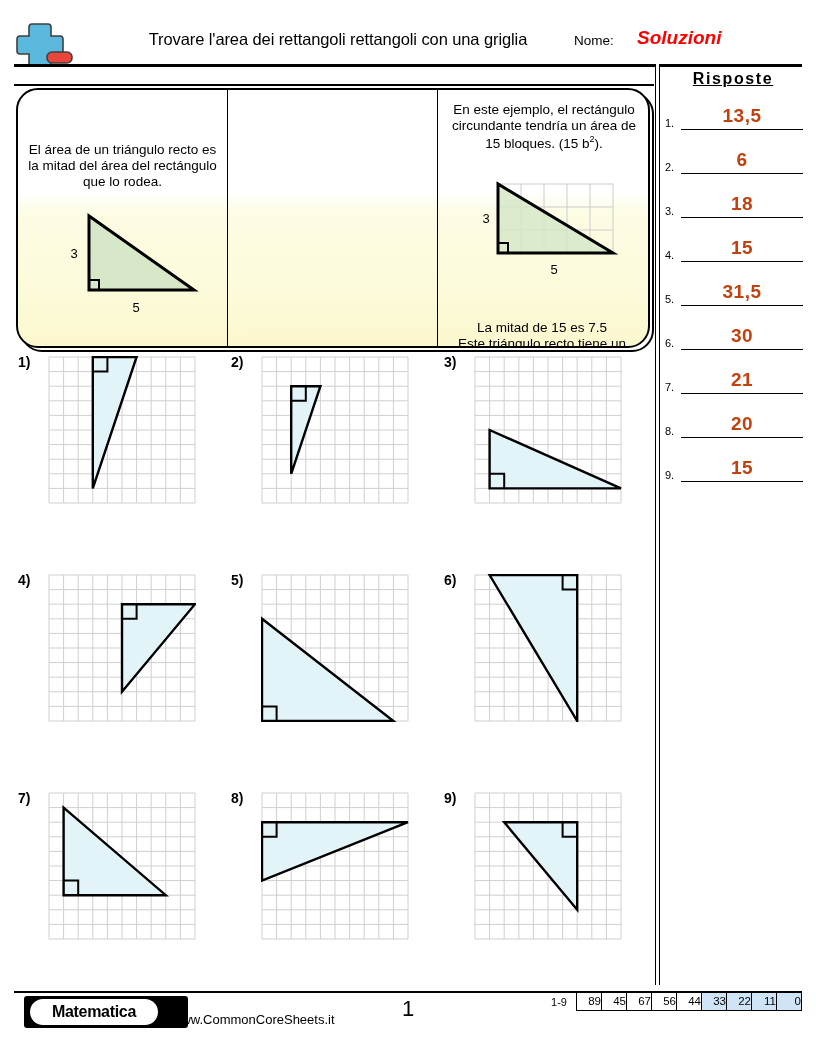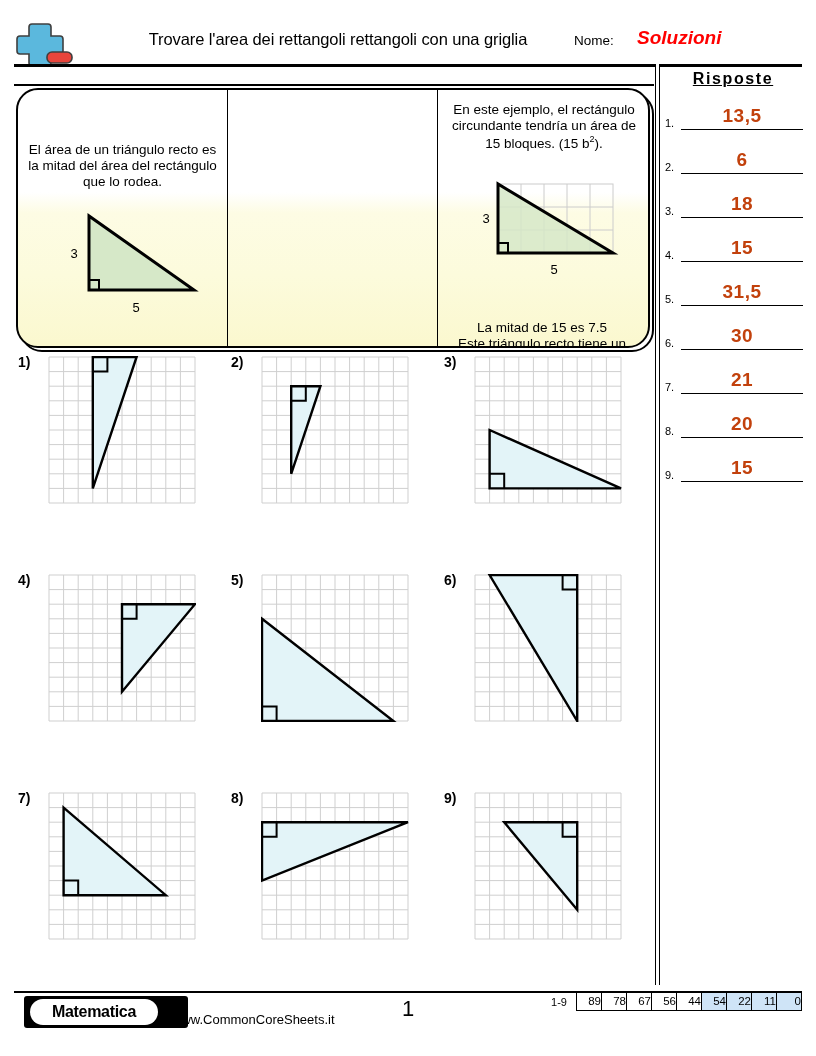--- a/index.html
+++ b/index.html
@@ -572,24 +572,24 @@
   <div class="foot-rule"></div>
   <div class="badge">
     <div class="badge-inner">Matematica</div>
   </div>
   <div class="url">www.CommonCoreSheets.it</div>
   <div class="pageno">1</div>
   <div class="scalewrap">
     <span class="scale-label">1-9</span>
     <span class="scale-cells" id="scale-cells">
         <span class="scale-cell">89</span>
-        <span class="scale-cell">78</span>
+        <span class="scale-cell">45</span>
         <span class="scale-cell">67</span>
         <span class="scale-cell">56</span>
         <span class="scale-cell">44</span>
-        <span class="scale-cell hl">54</span>
+        <span class="scale-cell hl">33</span>
         <span class="scale-cell hl">22</span>
         <span class="scale-cell hl">11</span>
         <span class="scale-cell hl">0</span>
       </span>
   </div>
 
 </div>
 
 </body></html>

